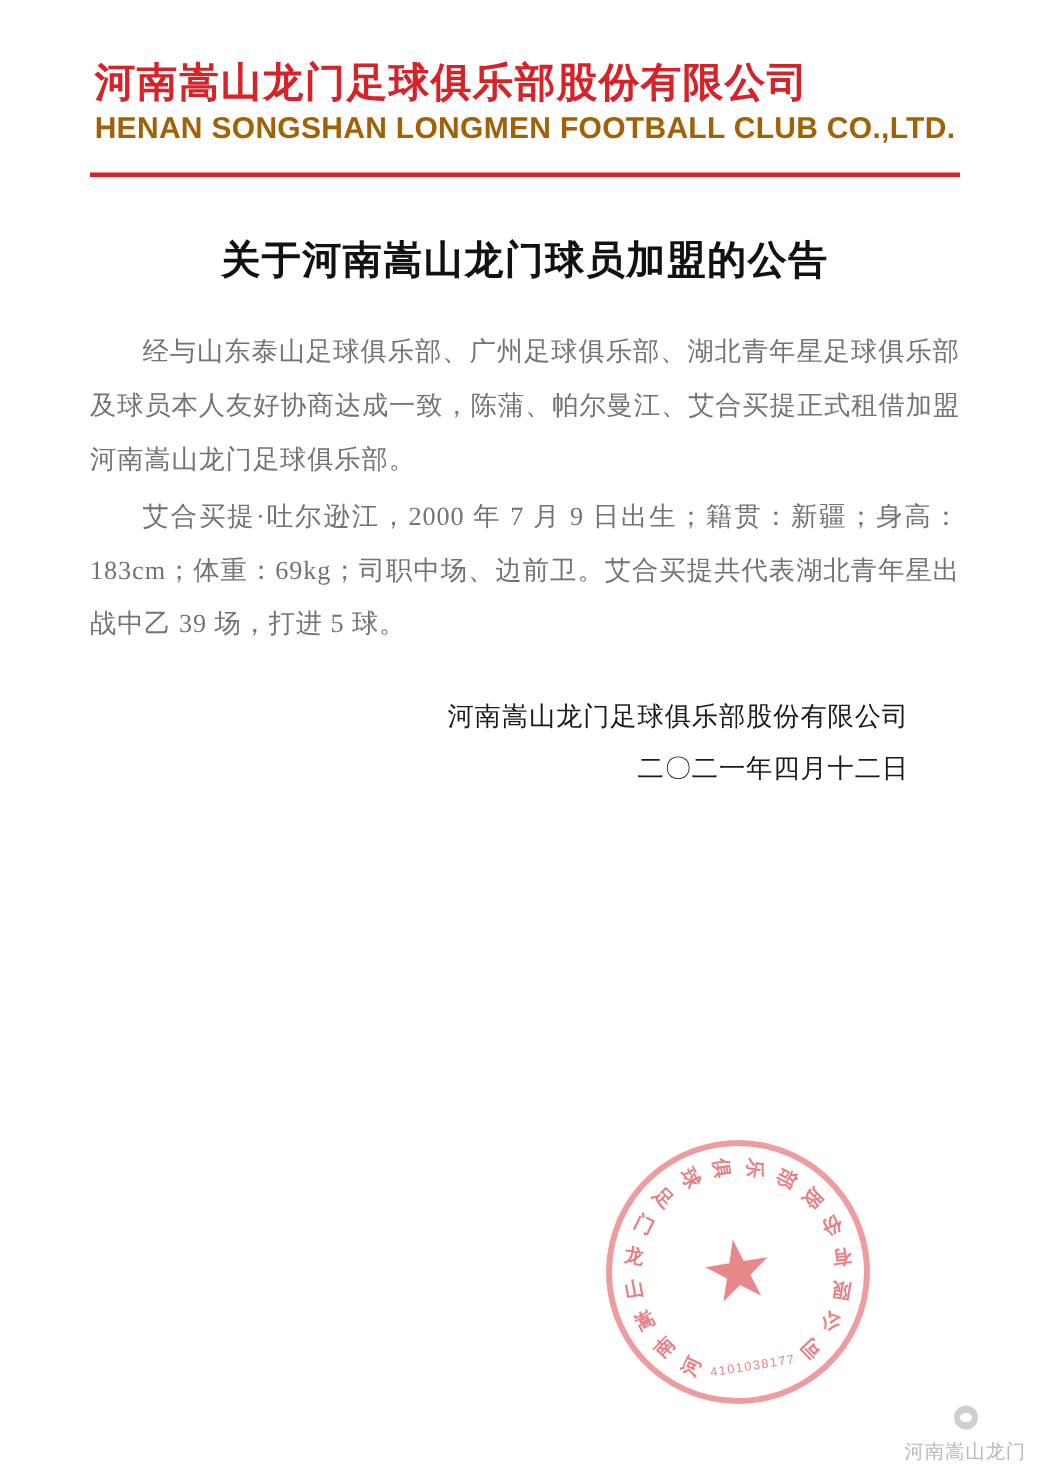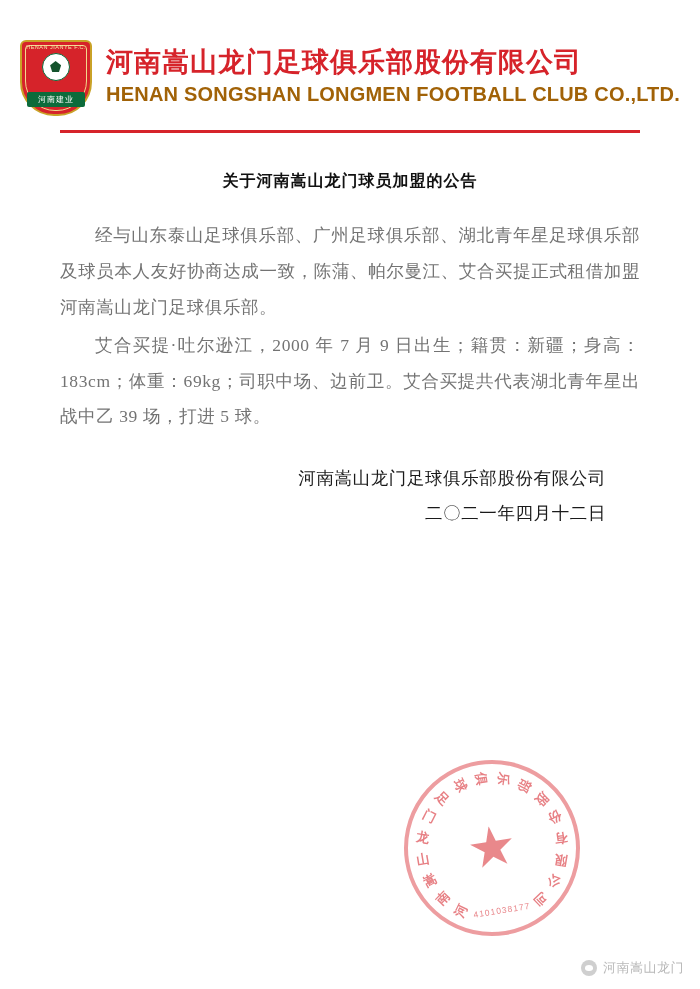--- a/index.html
+++ b/index.html
@@ -126,21 +126,21 @@
 
   .rule {
     height: 3px;
     background: #d6232a;
     margin: 6px 0 0 0;
   }
 
   
   .doc-title {
     text-align: center;
-    font-size: 16px;
+    font-size: 26px;
     font-weight: bold;
     letter-spacing: 1px;
     margin-top: 38px;
     margin-bottom: 26px;
     color: #111;
   }
 
   
   .body-copy {
     font-size: 17.5px;
@@ -220,20 +220,21 @@
     position: absolute;
     right: 16px;
     bottom: 12px;
     display: flex;
     align-items: center;
     gap: 6px;
     color: #b9b9b9;
     font-size: 13px;
     font-family: "Liberation Sans", "DejaVu Sans", sans-serif;
     letter-spacing: .5px;
+    flex-direction: column;
   }
   .weibo-icon {
     width: 16px; height: 16px;
     border-radius: 50%;
     background: #cfcfcf;
     position: relative;
     flex: 0 0 auto;
   }
   .weibo-icon::after {
     content: "";
@@ -243,27 +244,20 @@
     border-radius: 50% 50% 45% 45%;
     background: #ffffff;
   }
 </style>
 </head>
 <body>
 
 <div class="page">
 
   <div class="letterhead">
-    <div class="crest">
-      <div class="crest-shield"></div>
-      <div class="crest-inner"></div>
-      <div class="crest-top-text">HENAN JIANYE F.C.</div>
-      <div class="crest-ball"></div>
-      <div class="crest-bottom-band">河南建业</div>
-    </div>
     <div class="letterhead-text">
       <div class="company-cn">河南嵩山龙门足球俱乐部股份有限公司</div>
       <div class="company-en">HENAN SONGSHAN LONGMEN FOOTBALL CLUB CO.,LTD.</div>
     </div>
   </div>
   <div class="rule"></div>
 
   <div class="doc-title">关于河南嵩山龙门球员加盟的公告</div>
 
   <div class="body-copy">

